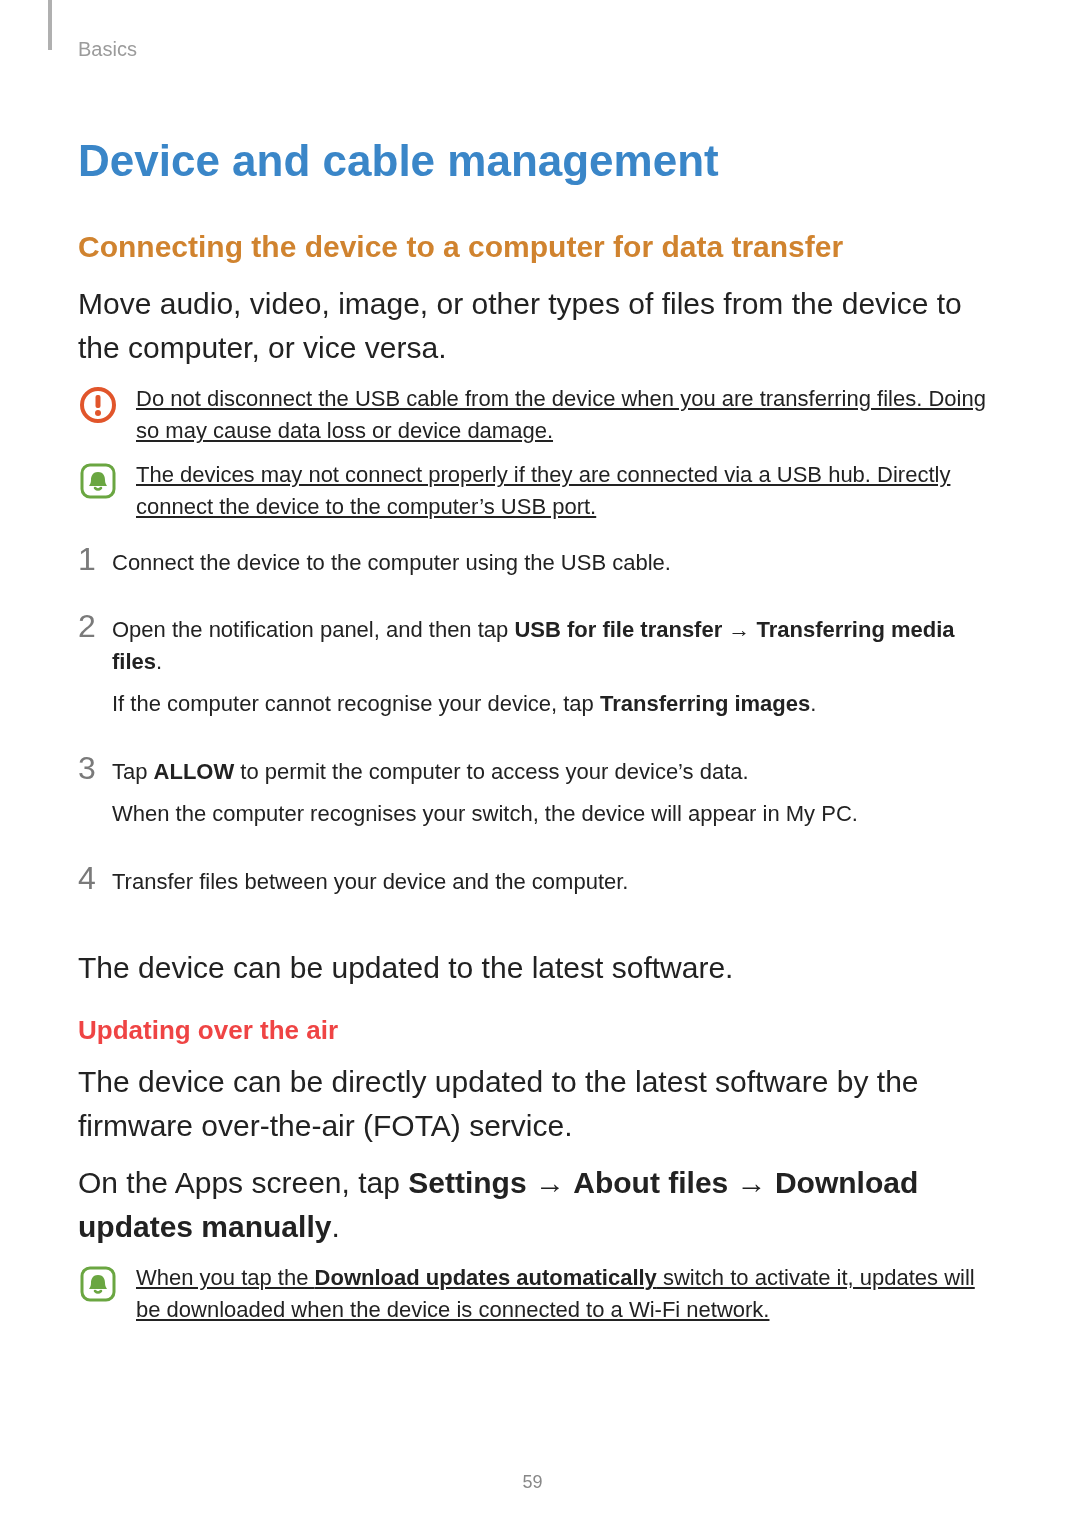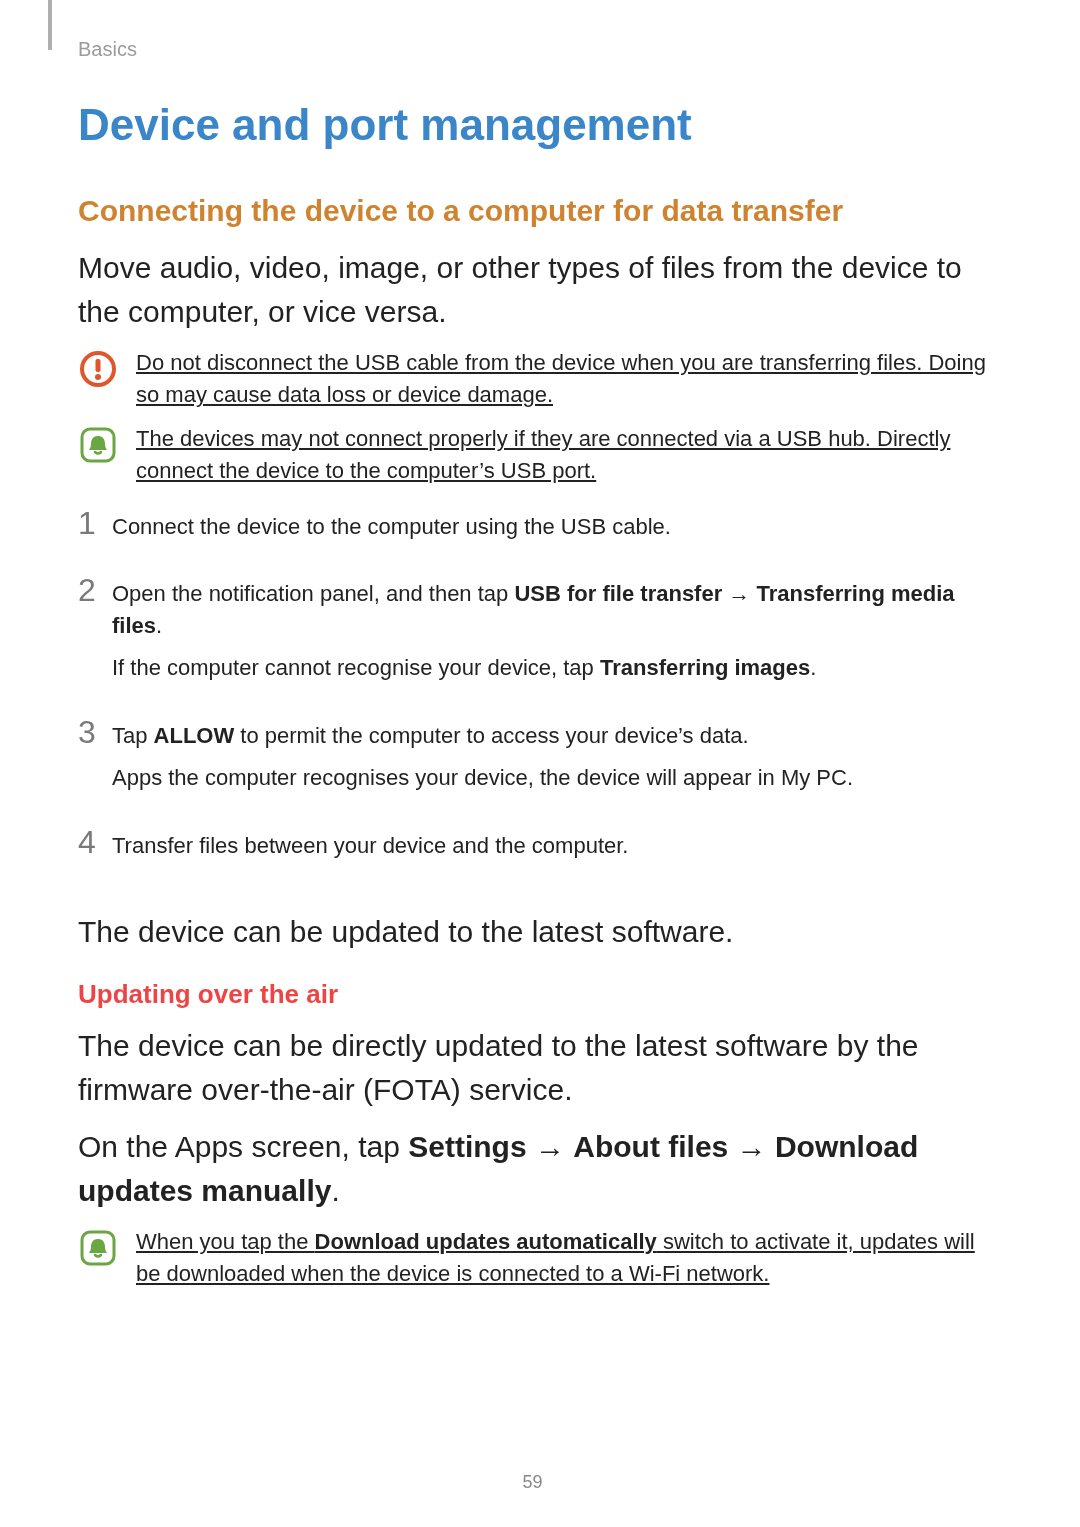--- a/index.html
+++ b/index.html
@@ -12,21 +12,21 @@
   .page {
     width: 1080px;
     height: 1527px;
     position: relative;
     box-sizing: border-box;
     padding: 36px 78px 40px 78px;
   }
   .header-zone {
     position: relative;
     height: 30px;
-    margin-bottom: 34px;
+    margin-bottom: 70px;
   }
   .header-bar {
     position: absolute;
     left: -30px;
     top: -36px;
     width: 4px;
     height: 50px;
     background: #b0b0b0;
   }
   .header-label {
@@ -121,21 +121,21 @@
 </head>
 <body>
 
 <div class="page">
 
   <div class="header-zone">
     <div class="header-bar"></div>
     <div class="header-label">Basics</div>
   </div>
 
-  <h1 class="title">Device and port management</h1>
+  <h1 class="title">Device and cable management</h1>
 
   <h2 class="section">Connecting the device to a computer for data transfer</h2>
   <p class="body">Move audio, video, image, or other types of files from the device to the computer, or vice versa.</p>
 
   <div class="callout">
     <span class="callout-icon">
       <svg viewBox="0 0 40 40">
         <circle cx="20" cy="20" r="16" fill="none" stroke="#e1552b" stroke-width="4"></circle>
         <rect x="17.5" y="10" width="5" height="13" rx="2" fill="#e1552b"></rect>
         <circle cx="20" cy="28" r="3" fill="#e1552b"></circle>
@@ -175,21 +175,21 @@
         </p>
       </div>
     </div>
 
     <div class="step">
       <div class="step-num">3</div>
       <div class="step-body">
         <p>
           <span>Tap </span><span class="bold">ALLOW</span><span> to permit the computer to access your device’s data.</span>
         </p>
-        <p>Apps the computer recognises your device, the device will appear in My PC.</p>
+        <p>When the computer recognises your switch, the device will appear in My PC.</p>
       </div>
     </div>
 
     <div class="step">
       <div class="step-num">4</div>
       <div class="step-body">
         <p>Transfer files between your device and the computer.</p>
       </div>
     </div>
 

